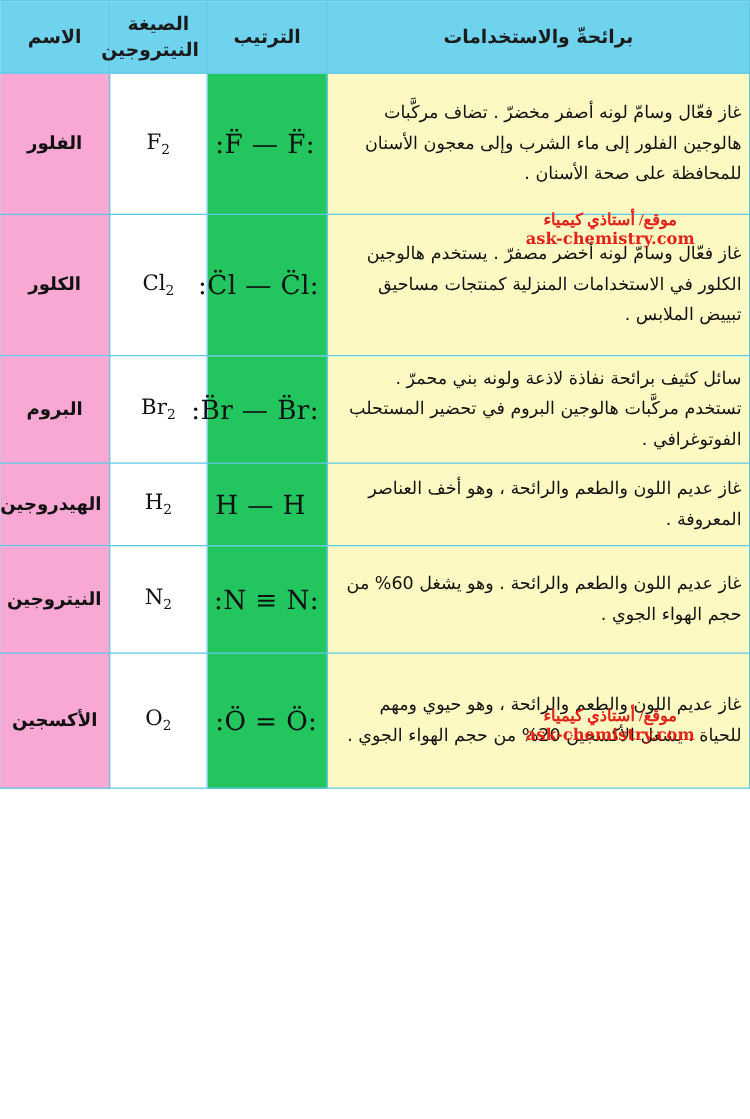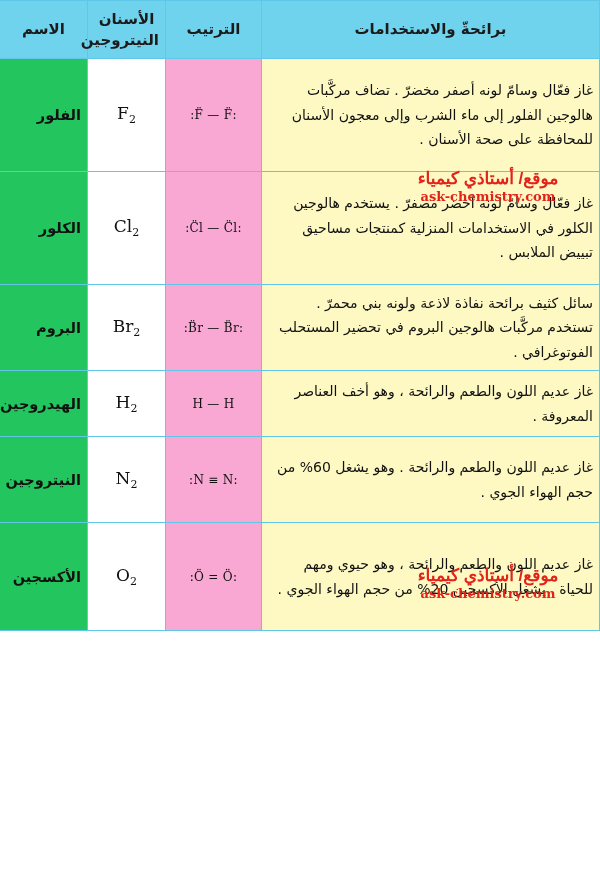--- a/index.html
+++ b/index.html
@@ -41,41 +41,42 @@
     height: 58px;
     line-height: 1.35;
   }
   
   col.c-name { width: 88px; }
   col.c-formula { width: 78px; }
   col.c-order { width: 96px; }
   col.c-props { width: 338px; }
 
   td.name-cell {
-    background: #22c55e;
+    background: #f9a8d4;
     color: #111;
     font-size: 14.5px;
     font-weight: bold;
+    text-align: center;
   }
   td.formula-cell {
     background: #ffffff;
     text-align: center;
     font-size: 17px;
     color: #111;
     font-family: "DejaVu Serif", "Liberation Serif", serif;
     margin-left: 26px;
   }
   td.formula-cell .sub {
     font-size: 11px;
     vertical-align: sub;
   }
   td.order-cell {
-    background: #f9a8d4;
-    text-align: center;
-    font-size: 12px;
+    background: #22c55e;
+    text-align: left;
+    font-size: 21px;
     color: #111;
     font-family: "DejaVu Serif", "Liberation Serif", serif;
     white-space: nowrap;
     letter-spacing: 0.3px;
   }
   td.props-cell {
     background: #fef9c3;
     text-align: right;
     font-size: 14px;
     line-height: 1.75;
@@ -86,22 +87,22 @@
   .watermark {
     position: absolute;
     text-align: center;
     color: #e2231a;
     font-weight: bold;
     line-height: 1.25;
     pointer-events: none;
     z-index: 5;
   }
   .watermark .wm-ar {
-    font-family: Liberation Sans, sans-serif;
-    font-size: 17px;
+    font-family: Liberation Serif, serif;
+    font-size: 13px;
     display: block;
   }
   .watermark .wm-en {
     font-family: "DejaVu Serif", "Liberation Serif", serif;
     font-size: 13px;
     display: block;
   }
   .wm-1 { top: 168px; right: 22px; width: 180px; }
   .wm-2 { top: 565px; right: 22px; width: 180px; }
 </style>
@@ -115,21 +116,21 @@
       <col class="c-props">
       <col class="c-order">
       <col class="c-formula">
       <col class="c-name">
     </colgroup>
     <thead>
       <tr>
         <th>برائحةّ والاستخدامات</th>
         <th>الترتيب</th>
         <th>
-          <span>الأسنان</span><br>
+          <span>الصيغة</span><br>
           <span>النيتروجين</span>
         </th>
         <th>الاسم</th>
       </tr>
     </thead>
     <tbody>
       <tr style="height:113px">
         <td class="props-cell">غاز فعّال وسامّ لونه أصفر مخضرّ . تضاف مركَّبات هالوجين الفلور إلى ماء الشرب وإلى معجون الأسنان للمحافظة على صحة الأسنان .</td>
         <td class="order-cell">:F̈ — F̈:</td>
         <td class="formula-cell">

